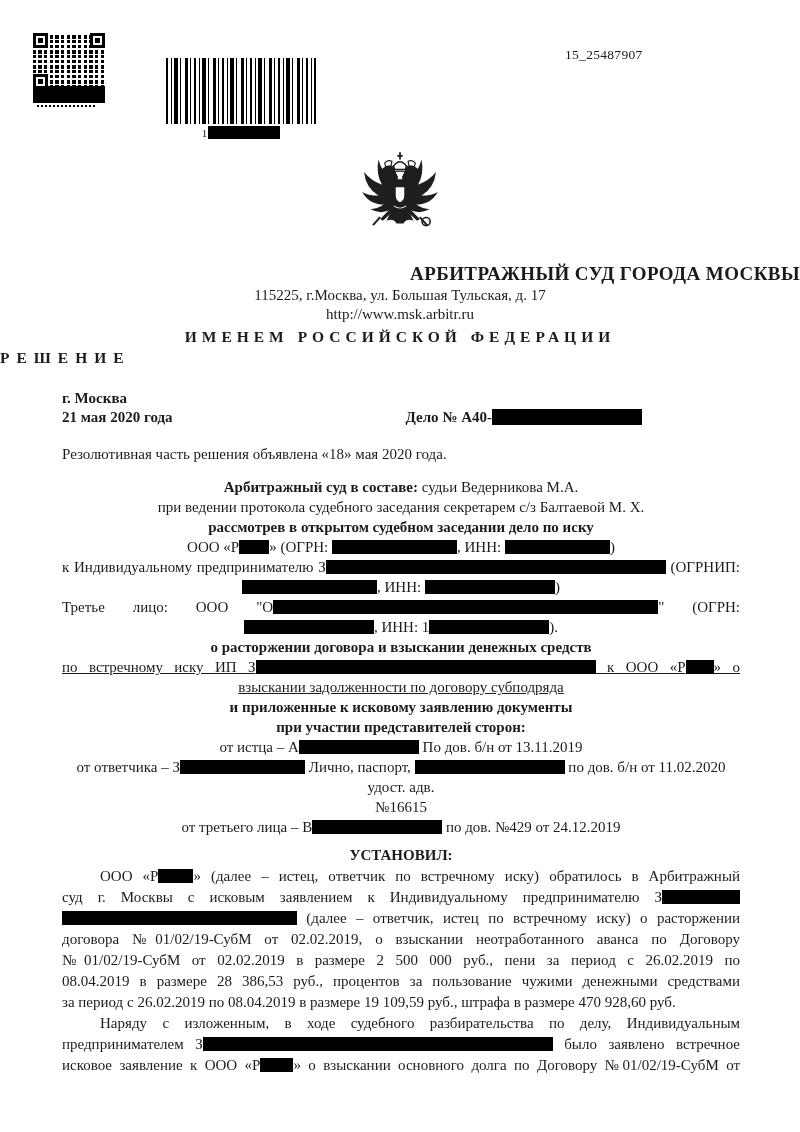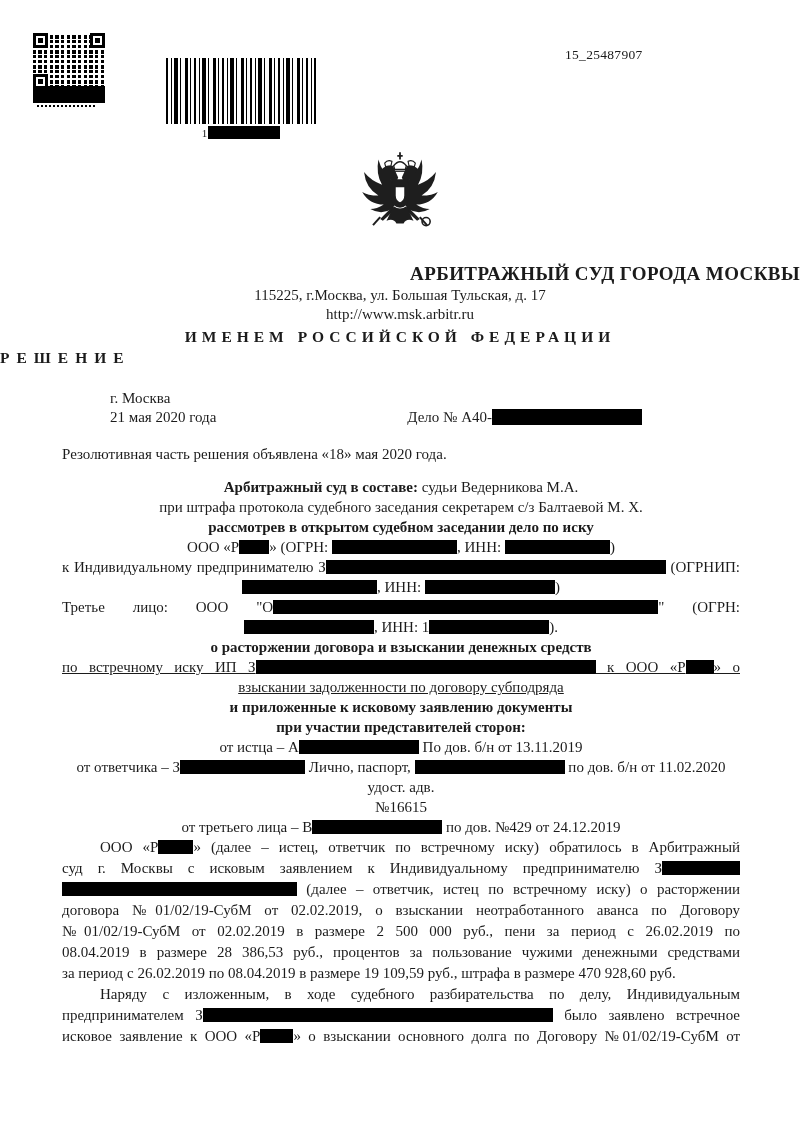--- a/index.html
+++ b/index.html
@@ -29,21 +29,21 @@
   .barcode-caption{position:absolute;left:166px;top:126px;width:150px;text-align:center;font-size:11px;white-space:nowrap;}
   .barcode-caption .cap-redact{display:inline-block;width:72px;height:13px;background:#000;vertical-align:-2px;margin-left:1px;}
   .docnum{position:absolute;left:565px;top:47px;font-size:13.5px;letter-spacing:0.3px;}
   
   .emblem{text-align:center;height:96px;margin-top:2px;}
   .court-name{margin-top:14px;text-align:right;font-weight:bold;font-size:19px;line-height:24px;letter-spacing:0.4px;}
   .court-addr,.court-site{text-align:center;font-size:15px;line-height:19px;}
   .in-name{margin-top:2px;text-align:center;font-weight:bold;font-size:15.5px;line-height:21px;letter-spacing:5px;}
   .doc-type{font-weight:bold;font-size:15.5px;line-height:22px;letter-spacing:7px;}
   
-  .case-header{margin-top:20px;display:flex;font-weight:normal;font-size:15px;margin-left:48px;}
+  .case-header{margin-top:20px;display:flex;font-weight:bold;font-size:15px;}
   .case-left{line-height:19px;}
   .case-right{margin-left:auto;margin-right:98px;line-height:19px;padding-top:19px;white-space:nowrap;}
   .case-right .redact{width:150px;height:16px;vertical-align:-3px;}
   
   .sec{font-size:15px;}
   .sec .line{line-height:21px;min-height:21px;}
   .sec-intro .line{line-height:20px;min-height:20px;text-align:center;}
   .announcement{margin-top:17px;}
   .sec-intro{margin-top:12px;}
   .ust{margin-top:8px;text-align:center;font-weight:bold;font-size:15px;line-height:21px;}
@@ -112,38 +112,39 @@
       </div>
       <div class="case-right"><span>Дело № А40-</span><span class="redact"></span></div>
     </div>
 
     <div class="sec announcement">
         <div class="line">Резолютивная часть решения объявлена «18» мая 2020 года.</div>
       </div>
 
     <div class="sec sec-intro">
         <div class="line"><span class="b">Арбитражный суд в составе:</span> судьи Ведерникова М.А.</div>
-        <div class="line">при штрафа протокола судебного заседания секретарем с/з Балтаевой М. Х.</div>
+        <div class="line">при ведении протокола судебного заседания секретарем с/з Балтаевой М. Х.</div>
         <div class="line b">рассмотрев в открытом судебном заседании дело по иску</div>
         <div class="line">ООО «Р<span class="redact" style="width: 30px;"></span>» (ОГРН: <span class="redact" style="width: 125px;"></span>, ИНН: <span class="redact" style="width: 105px;"></span>)</div>
         <div class="line j">к Индивидуальному предпринимателю З<span class="redact" style="width: 340px;"></span> (ОГРНИП:</div>
         <div class="line"><span class="redact" style="width: 135px;"></span>, ИНН: <span class="redact" style="width: 130px;"></span>)</div>
         <div class="line j">Третье лицо: ООО "О<span class="redact" style="width: 385px;"></span>" (ОГРН:</div>
         <div class="line"><span class="redact" style="width: 130px;"></span>, ИНН: 1<span class="redact" style="width: 120px;"></span>).</div>
         <div class="line b">о расторжении договора и взыскании денежных средств</div>
         <div class="line j u">по встречному иску ИП З<span class="redact" style="width: 340px;"></span> к ООО «Р<span class="redact" style="width: 28px;"></span>» о</div>
         <div class="line u">взыскании задолженности по договору субподряда</div>
         <div class="line b">и приложенные к исковому заявлению документы</div>
         <div class="line b">при участии представителей сторон:</div>
         <div class="line">от истца – А<span class="redact" style="width: 120px;"></span> По дов. б/н от 13.11.2019</div>
         <div class="line">от ответчика – З<span class="redact" style="width: 125px;"></span> Лично, паспорт, <span class="redact" style="width: 150px;"></span> по дов. б/н от 11.02.2020 удост. адв.</div>
         <div class="line">№16615</div>
         <div class="line">от третьего лица – В<span class="redact" style="width: 130px;"></span> по дов. №429 от 24.12.2019</div>
       </div>
 
+    <div class="ust">УСТАНОВИЛ:</div>
 
     <div class="sec sec-body">
         <div class="line j ind">ООО «Р<span class="redact" style="width: 35px;"></span>» (далее – истец, ответчик по встречному иску) обратилось в Арбитражный</div>
         <div class="line j">суд г. Москвы с исковым заявлением к Индивидуальному предпринимателю З<span class="redact" style="width: 78px;"></span></div>
         <div class="line j"><span class="redact" style="width: 235px;"></span> (далее – ответчик, истец по встречному иску) о расторжении</div>
         <div class="line j">договора №01/02/19-СубМ от 02.02.2019, о взыскании неотработанного аванса по Договору</div>
         <div class="line j">№01/02/19-СубМ от 02.02.2019 в размере 2 500 000 руб., пени за период с 26.02.2019 по</div>
         <div class="line j">08.04.2019 в размере 28 386,53 руб., процентов за пользование чужими денежными средствами</div>
         <div class="line">за период с 26.02.2019 по 08.04.2019 в размере 19 109,59 руб., штрафа в размере 470 928,60 руб.</div>
         <div class="line j ind">Наряду с изложенным, в ходе судебного разбирательства по делу, Индивидуальным</div>

